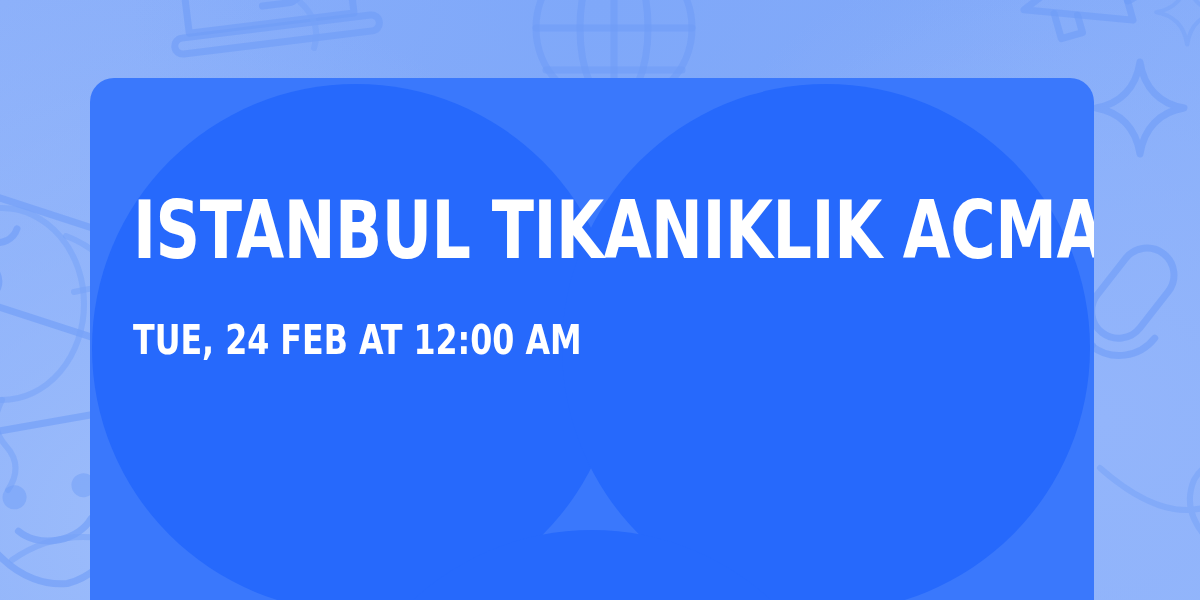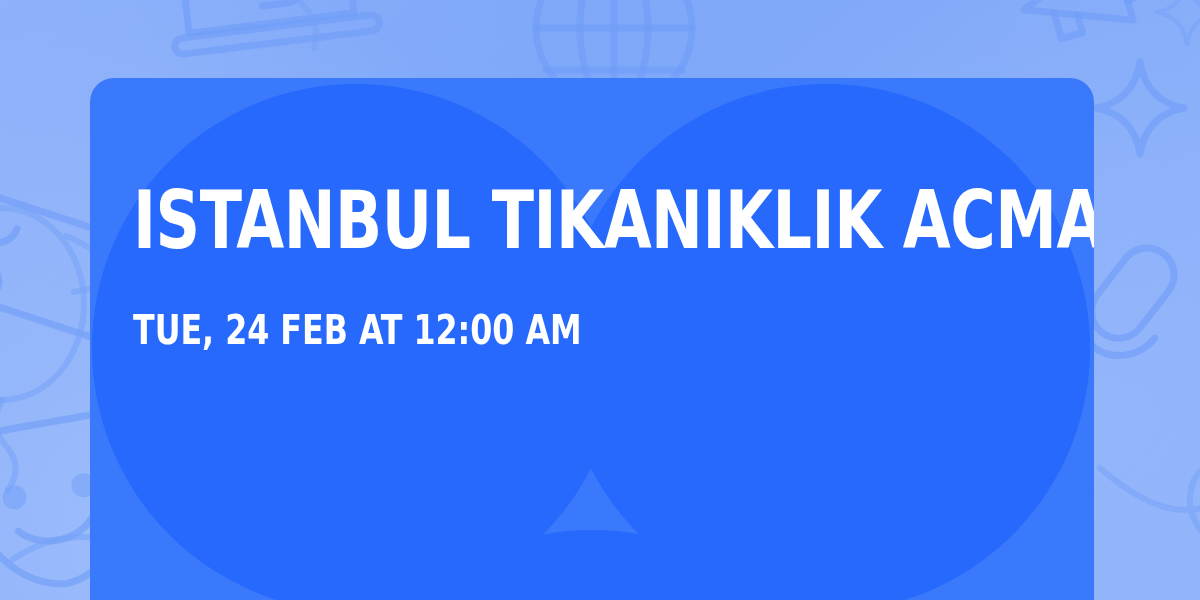--- a/index.html
+++ b/index.html
@@ -79,21 +79,21 @@
     position: absolute;
     inset: 0;
     pointer-events: none;
   }
   .card-circles svg { display: block; width: 100%; height: 100%; }
   .card-circle { fill: #2669fc; }
 
   .card-content {
     position: absolute;
     left: 43px;
-    top: 104px;
+    top: 114px;
     right: 40px;
   }
 
   .event-title {
     margin: 0;
     color: #ffffff;
     font-family: "DejaVu Sans Condensed", "Liberation Sans Narrow", "Liberation Sans", sans-serif;
     font-size: 80px;
     line-height: 0.98;
     font-weight: 700;

